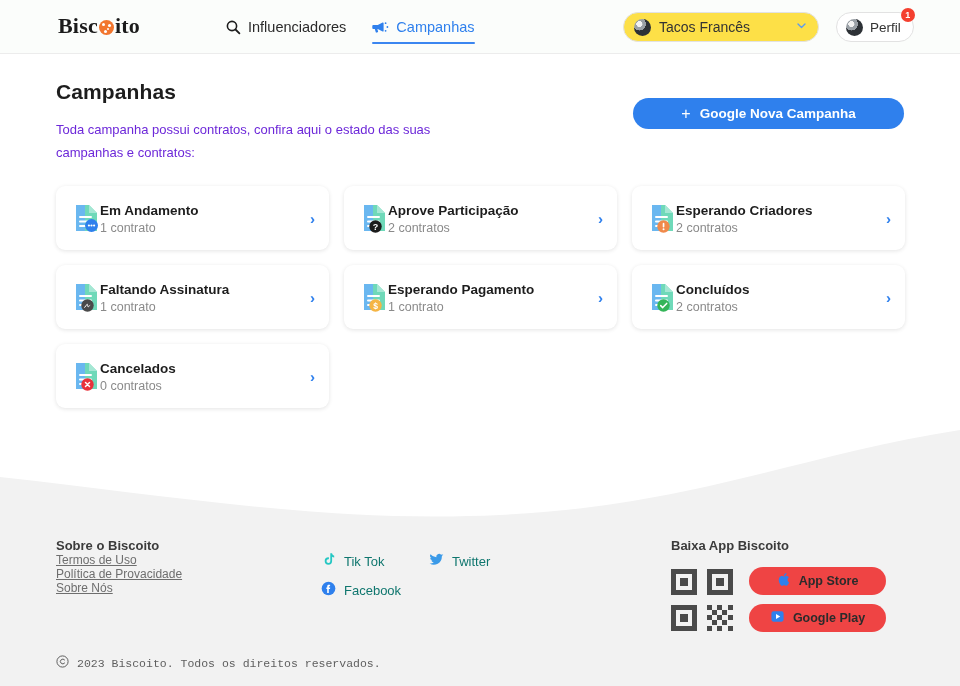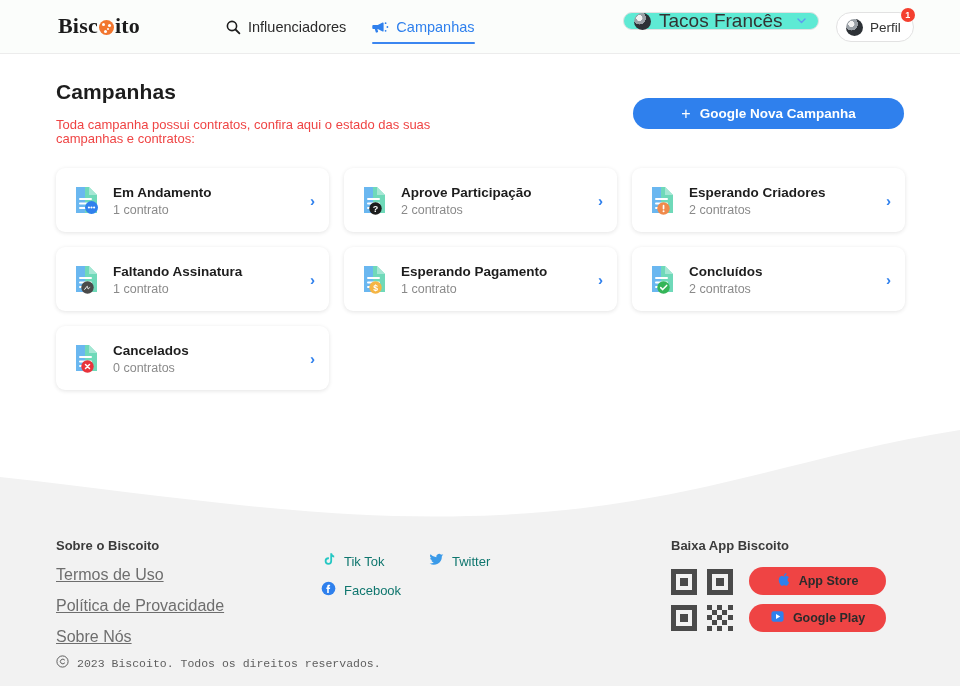--- a/index.html
+++ b/index.html
@@ -49,24 +49,24 @@
   }
   .nav-item.active { color:#2f80ed; }
   .nav-item.active::after {
     content:""; position:absolute; left:0; right:0; bottom:10px;
     height:2px; background:#3b86f0; border-radius:2px;
   }
   .nav-icon { display:flex; align-items:center; }
 
   .brand-select {
     position:absolute; left:623px; top:12px;
-    width:196px; height:18px; border:1px solid #e2e2e2;
-    border-radius:16px; background:#5eead4;
+    width:196px; height:30px; border:1px solid #e2e2e2;
+    border-radius:16px; background:#fde047;
     display:flex; align-items:center; padding:0 10px;
-    font-size:19px; color:#333; cursor:pointer;
+    font-size:14px; color:#333; cursor:pointer;
   }
   .brand-select .avatar { margin-right:8px; }
   .brand-select .caret { margin-left:auto; color:#5c9bf0; }
 
   .profile-btn {
     position:absolute; left:836px; top:12px;
     height:30px; border:1px solid #e2e2e2; border-radius:16px;
     background:#fff; display:flex; align-items:center;
     padding:0 12px 0 9px; font-size:13.5px; color:#333; cursor:pointer;
   }
@@ -81,21 +81,21 @@
   .avatar {
     width:17px; height:17px; border-radius:50%;
     background: radial-gradient(circle at 32% 30%, #f2f2f2 0 18%, #9aa0a6 19% 38%, #2d3136 39% 100%);
     flex:none;
   }
 
   
   .main { position:relative; padding: 26px 56px 0 56px; }
   .page-title { font-size:21px; font-weight:bold; color:#1d1d1d; letter-spacing:.1px;}
   .page-desc {
-    margin-top:14px; font-size:13px; color:#ef4444; line-height:14px;
+    margin-top:14px; font-size:13px; color:#6d28d9; line-height:23px;
     max-width:380px;
   }
   .create-btn {
     position:absolute; right:56px; top:44px;
     width:271px; height:31px; border-radius:16px;
     background:#2f80ed; color:#fff; border:none;
     font-size:13.5px; font-weight:bold; cursor:pointer;
     display:flex; align-items:center; justify-content:center; gap:9px;
     font-family:"Liberation Sans",sans-serif;
   }
@@ -105,37 +105,37 @@
     margin-top:22px;
     display:grid; grid-template-columns: repeat(3, 273px);
     gap: 15px 15px;
   }
   .card {
     height:64px; background:#fff; border-radius:9px;
     box-shadow: 0 1px 4px rgba(0,0,0,.11);
     display:flex; align-items:center; padding:0 14px 0 18px;
     cursor:pointer;
   }
-  .card-texts { margin-left:13px; }
+  .card-texts { }
   .card-title { font-size:13.5px; font-weight:bold; color:#1d1d1d; line-height:17px;}
   .card-sub { font-size:12.5px; color:#8a8a8a; margin-top:2px; }
   .card-arrow { margin-left:auto; color:#2f80ed; font-size:15px; font-weight:bold;}
 
   .doc-icon { position:relative; width:26px; height:30px; flex:none; }
 
   
   .wave { position:absolute; left:0; top:415px; width:960px; height:110px; z-index:1;}
   .footer {
     position:absolute; left:0; top:520px; width:960px; height:166px;
     background:#f2f2f2; z-index:1;
   }
   .footer-inner { position:relative; padding:18px 56px 0 56px; }
   .fcol-title { font-size:13px; font-weight:bold; color:#3b3b3b; }
   .flink {
-    display:block; font-size:16px; color:#6e6e6e; margin-top:13px;
+    display:block; font-size:12px; color:#6e6e6e; 
     text-decoration:underline; cursor:pointer;
   }
   .footer-cols { display:flex; }
   .col1 { width:265px; }
   .col2 { width:350px; }
   .col3 { flex:1; }
   .social-grid {
     margin-top:14px; display:grid;
     grid-template-columns: 108px auto; gap:11px 0;
   }

